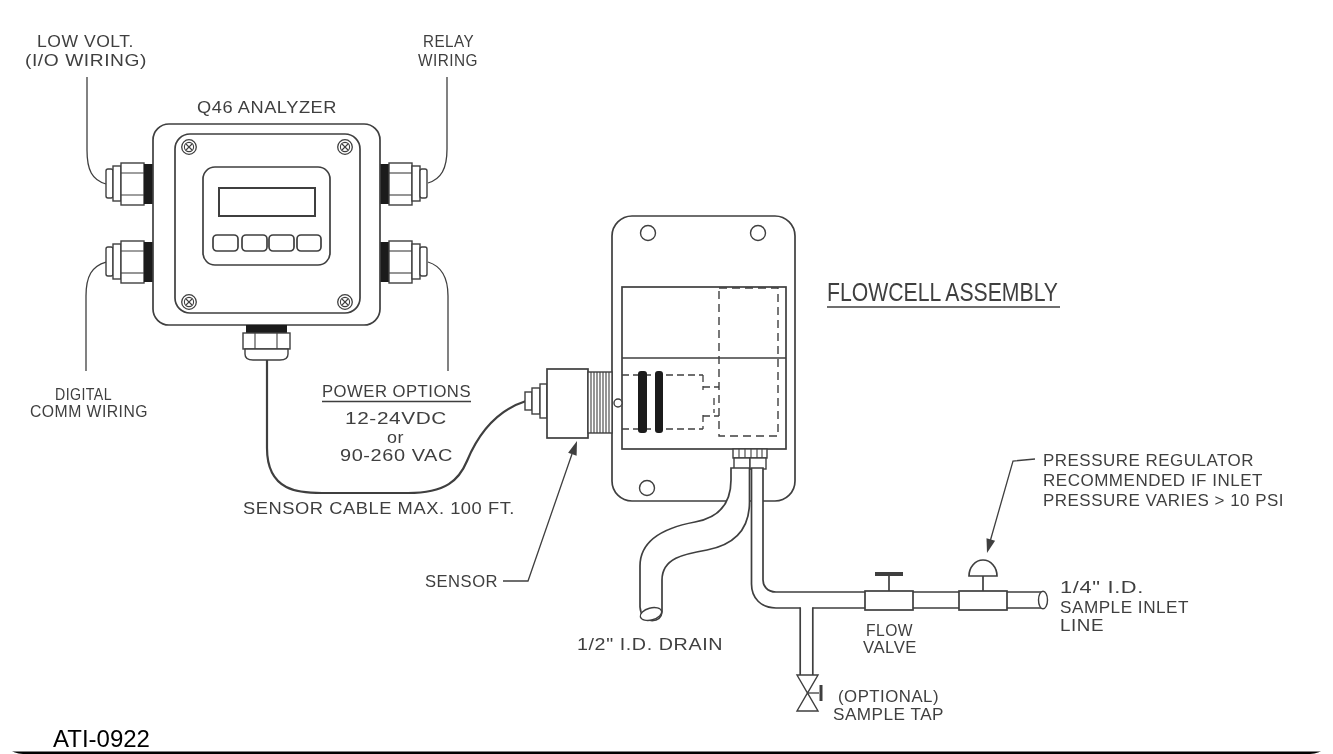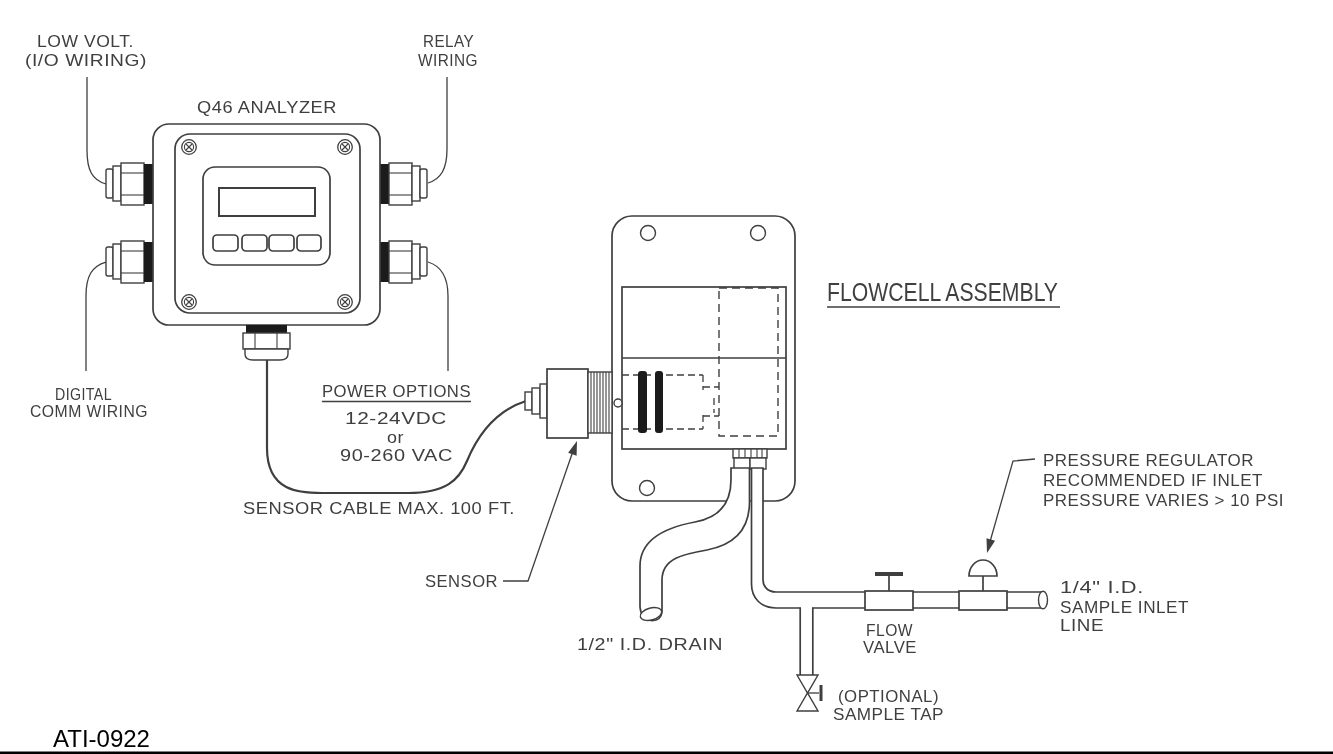--- a/index.html
+++ b/index.html
@@ -1,16 +1,16 @@
 <!DOCTYPE html>
 <html><head>
 <meta charset="utf-8">
 <style>
   html,body{margin:0;padding:0;background:#fff;}
-  #stage{position:relative;width:1333px;height:754px;background:#ffffff;overflow:hidden;}
+  #stage{position:relative;width:1333px;height:754px;background:#ffffff;overflow:hidden;border-radius:23px;}
   svg{display:block;}
   .s   {stroke:#3f3f3f;stroke-width:1.7;fill:none;}
   .sf  {stroke:#3f3f3f;stroke-width:1.7;fill:#ffffff;}
   .sf15{stroke:#3f3f3f;stroke-width:1.4;fill:#ffffff;}
   .st  {stroke:#3f3f3f;stroke-width:1.3;fill:none;}
   .st11{stroke:#3f3f3f;stroke-width:1.1;fill:none;}
   .dk  {fill:#1b1b1b;stroke:none;}
   .dash {stroke:#3f3f3f;stroke-width:1.4;fill:none;stroke-dasharray:8 5;}
   .dash2{stroke:#3f3f3f;stroke-width:1.3;fill:none;stroke-dasharray:7 4;}
   .cable-out{stroke:#3f3f3f;stroke-width:2.2;fill:none;}

